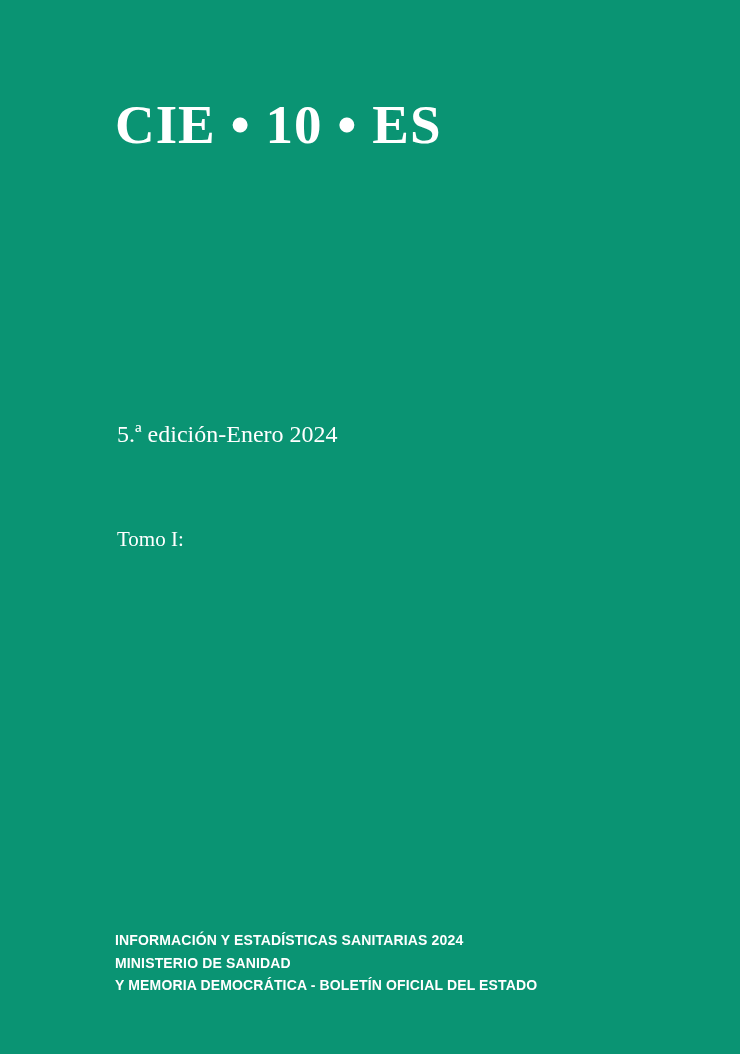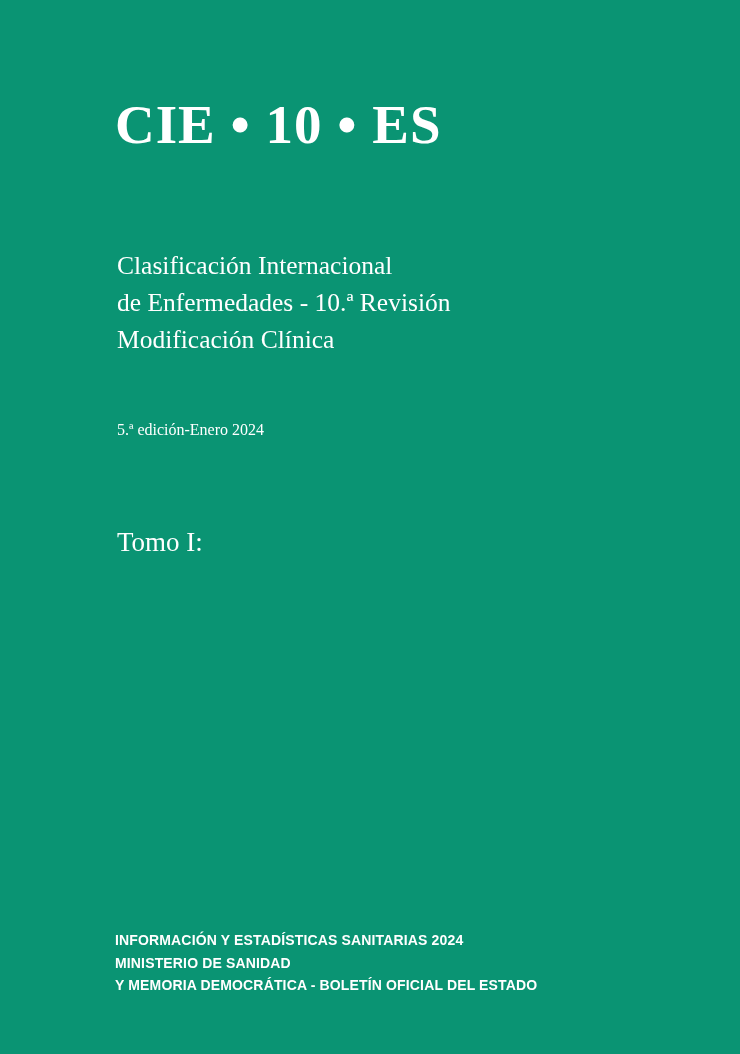--- a/index.html
+++ b/index.html
@@ -42,28 +42,28 @@
     font-weight: normal;
   }
   .subtitle-line {
     display: block;
     white-space: nowrap;
   }
   .edition {
     position: absolute;
     left: 117px;
     top: 421px;
-    font-size: 16px;
+    font-size: 24px;
     white-space: nowrap;
   }
   .tome-label {
     position: absolute;
     left: 117px;
     top: 527px;
-    font-size: 27px;
+    font-size: 21px;
     white-space: nowrap;
   }
   .tome-title {
     position: absolute;
     left: 117px;
     top: 562px;
     font-size: 34px;
     white-space: nowrap;
   }
   .footer {
@@ -85,25 +85,20 @@
   }
 </style>
 </head>
 <body>
 
 <div class="page">
   <div class="cover-inner">
 
     <div class="title-main">CIE • 10 • ES</div>
 
-    <div class="subtitle-block">
-      <span class="subtitle-line">Clasificación Internacional</span>
-      <span class="subtitle-line">de Enfermedades - 10.ª Revisión</span>
-      <span class="subtitle-line">Modificación Clínica</span>
-    </div>
 
     <div class="edition">5.ª edición-Enero 2024</div>
 
     <div class="tome-label">Tomo I:</div>
 
 
     <div class="footer">
       <span class="footer-line">INFORMACIÓN Y ESTADÍSTICAS SANITARIAS 2024</span>
       <span class="footer-line regular">MINISTERIO DE SANIDAD</span>
       <span class="footer-line regular">Y MEMORIA DEMOCRÁTICA - BOLETÍN OFICIAL DEL ESTADO</span>

